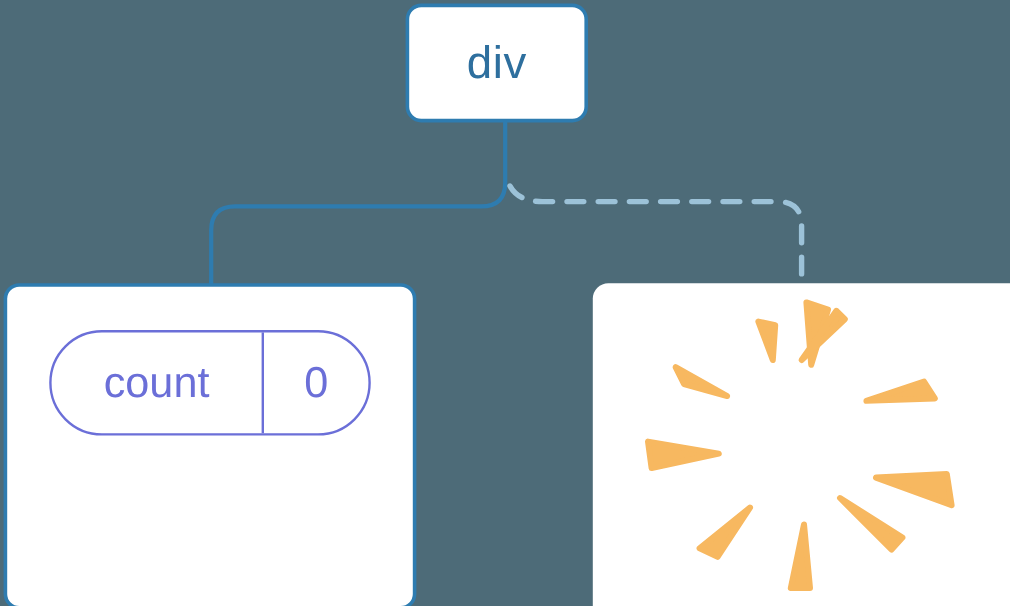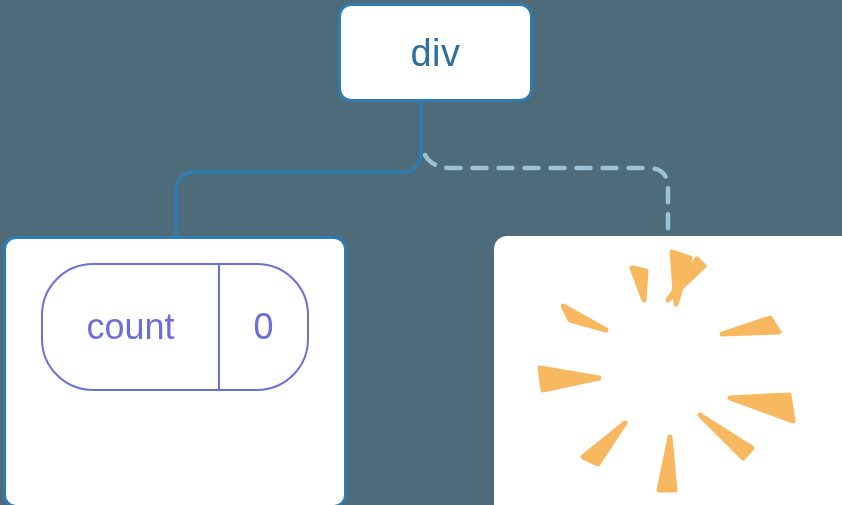--- a/index.html
+++ b/index.html
@@ -37,21 +37,21 @@
   .card {
     position: absolute;
     background: #ffffff;
     box-sizing: border-box;
     z-index: 2;
   }
 
   #card-div {
     left: 338px;
     top: 3px;
-    width: 195px;
+    width: 152px;
     height: 99px;
     border: 3px solid #2e7cb0;
     border-radius: 13px;
     display: flex;
     align-items: center;
     justify-content: center;
   }
   .div-label {
     color: #2e6f9e;
     font-size: 38px;
@@ -75,23 +75,23 @@
     color: #2e6f9e;
     font-size: 38px;
     font-weight: 400;
     line-height: 1;
     margin-top: 52px;
     letter-spacing: 0.3px;
   }
 
   
   .state-pill {
-    margin-top: 24px;
+    margin-top: 36px;
     width: 268px;
-    height: 128px;
+    height: 88px;
     border: 2.5px solid #6b6fd8;
     border-radius: 52px;
     box-sizing: border-box;
     display: flex;
     align-items: stretch;
     background: #ffffff;
   }
   .state-key {
     flex: 0 0 177px;
     display: flex;

